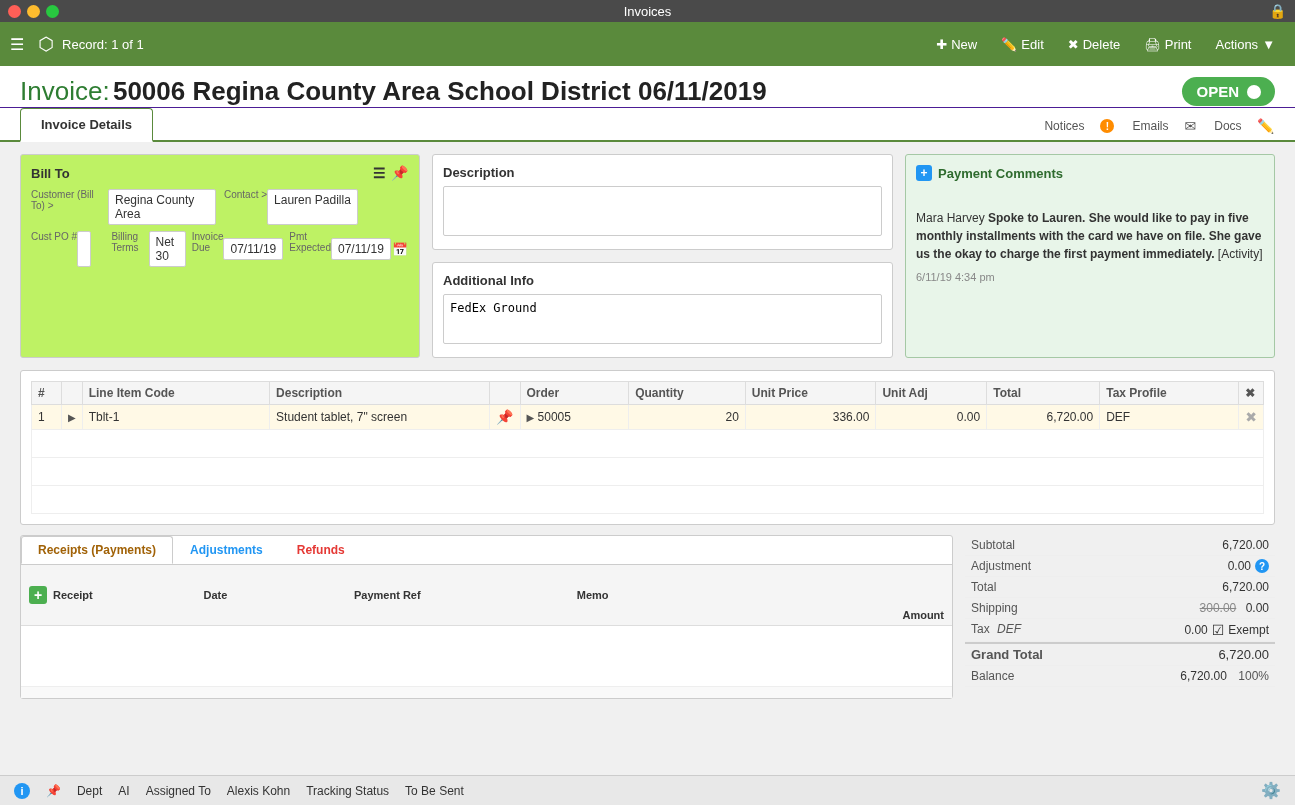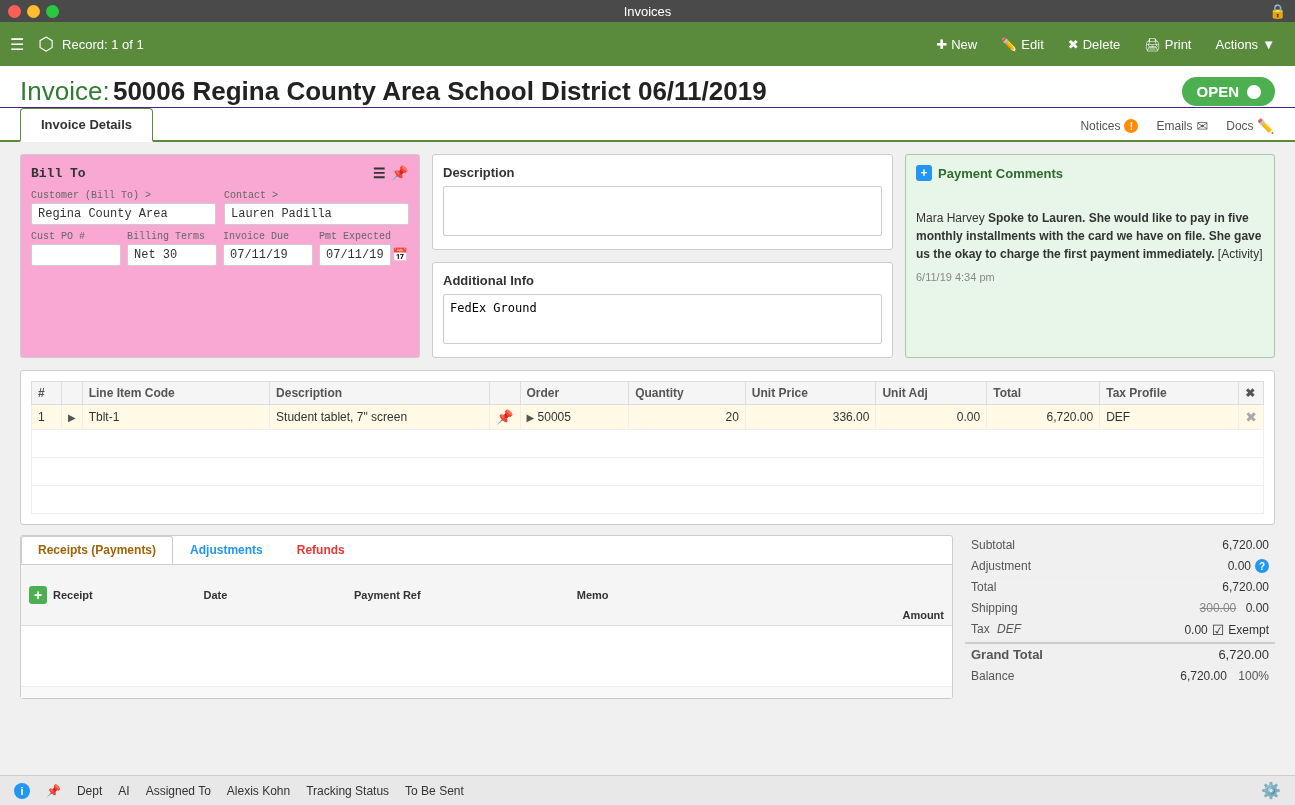--- a/index.html
+++ b/index.html
@@ -26,30 +26,30 @@
     
     #invoice-header { background: #fff; padding: 14px 20px 0 20px; border-bottom: 1px solid #4c1d95; display: flex; align-items: center; justify-content: space-between; }
     .status-badge { background: #4caf50; color: #fff; font-size: 15px; font-weight: 700; padding: 6px 14px; border-radius: 20px; display: flex; align-items: center; gap: 8px; text-align: center; }
     .status-dot { width: 14px; height: 14px; background: #fff; border-radius: 50%; }
 
     
     #tabs-bar { background: #fff; padding: 0 20px; border-bottom: 2px solid #5a8a3c; display: flex; align-items: flex-end; justify-content: space-between; }
     .tab { padding: 8px 20px; font-size: 13px; font-weight: 600; cursor: pointer; border: 1px solid #ccc; border-bottom: none; border-radius: 4px 4px 0 0; background: #e8e8e8; color: #555; }
     .tab.active { background: #fff; border-color: #5a8a3c; color: #333; border-bottom: 2px solid #fff; margin-bottom: -2px; }
     .tab-actions { display: flex; align-items: center; gap: 18px; padding-bottom: 6px; font-size: 12px; }
-    .tab-action { display: flex; align-items: center; gap: 4px; cursor: pointer; color: #555; }
+    .tab-action { display: flex; align-items: center; gap: 16px; cursor: pointer; color: #555; }
     .tab-action .dot { width: 14px; height: 14px; border-radius: 50%; display: inline-flex; align-items: center; justify-content: center; font-size: 10px; color: #fff; font-weight: 700; }
     .dot-orange { background: #ff8c00; }
 
     
     #main { background: #f0f0f0; padding: 14px 20px; display: flex; gap: 14px; overflow: hidden; }
     .section-header { font-size: 13px; font-weight: 700; color: #333; margin-bottom: 8px; display: flex; align-items: center; justify-content: space-between; }
     .section-header-icons { display: flex; gap: 6px; }
     .field-row { display: flex; gap: 8px; margin-bottom: 6px; }
-    .field-group { display: flex; flex-direction: column; flex: 1; }
+    .field-group { display: flex; flex-direction: row; flex: 1; }
     .field-label { font-size: 10px; color: #666; margin-bottom: 2px; }
     .field-value { border: 1px solid #ccc; background: #fff; padding: 3px 6px; font-size: 12px; border-radius: 2px; min-height: 22px; }
 
     
     .desc-textarea { border: 1px solid #ccc; background: #fff; padding: 6px; font-size: 12px; border-radius: 2px; min-height: 55px; width: 100%; resize: none; }
     .payment-comments-header { font-size: 13px; font-weight: 700; color: #2e6b2e; margin-bottom: 8px; display: flex; align-items: center; gap: 6px; }
     .payment-comments-header .plus-icon { width: 16px; height: 16px; background: #2196f3; color: #fff; border-radius: 3px; display: inline-flex; align-items: center; justify-content: center; font-size: 12px; font-weight: 700; }
     .payment-comment-text { font-size: 12px; line-height: 1.5; color: #333; margin-top: 28px; }
     .payment-comment-text .bold { font-weight: 700; }
     .payment-comment-date { font-size: 11px; color: #888; margin-top: 8px; }
@@ -158,21 +158,21 @@
     </div>
     <div class="tab-action">
       <span>Docs</span>
       <span style="font-size:14px;">✏️</span>
     </div>
   </div>
 </div>
 
 <div id="main" style="background:#f0f0f0; padding: 12px 20px; display:flex; gap:12px;">
 
-  <div style="flex:0 0 400px; background:#f9a8d4; border:1px solid #ccc; border-radius:3px; padding:10px;font-family:Liberation Mono, monospace;">
+  <div style="flex:0 0 400px; background:#bef264; border:1px solid #ccc; border-radius:3px; padding:10px;">
     <div class="section-header">
       <span style="font-weight:700; font-size:13px;">Bill To</span>
       <div class="section-header-icons">
         <span style="cursor:pointer; font-size:14px;">☰</span>
         <span style="cursor:pointer; font-size:14px;">📌</span>
       </div>
     </div>
     <div class="field-row">
       <div class="field-group">
         <div class="field-label">Customer (Bill To) &gt;</div>

